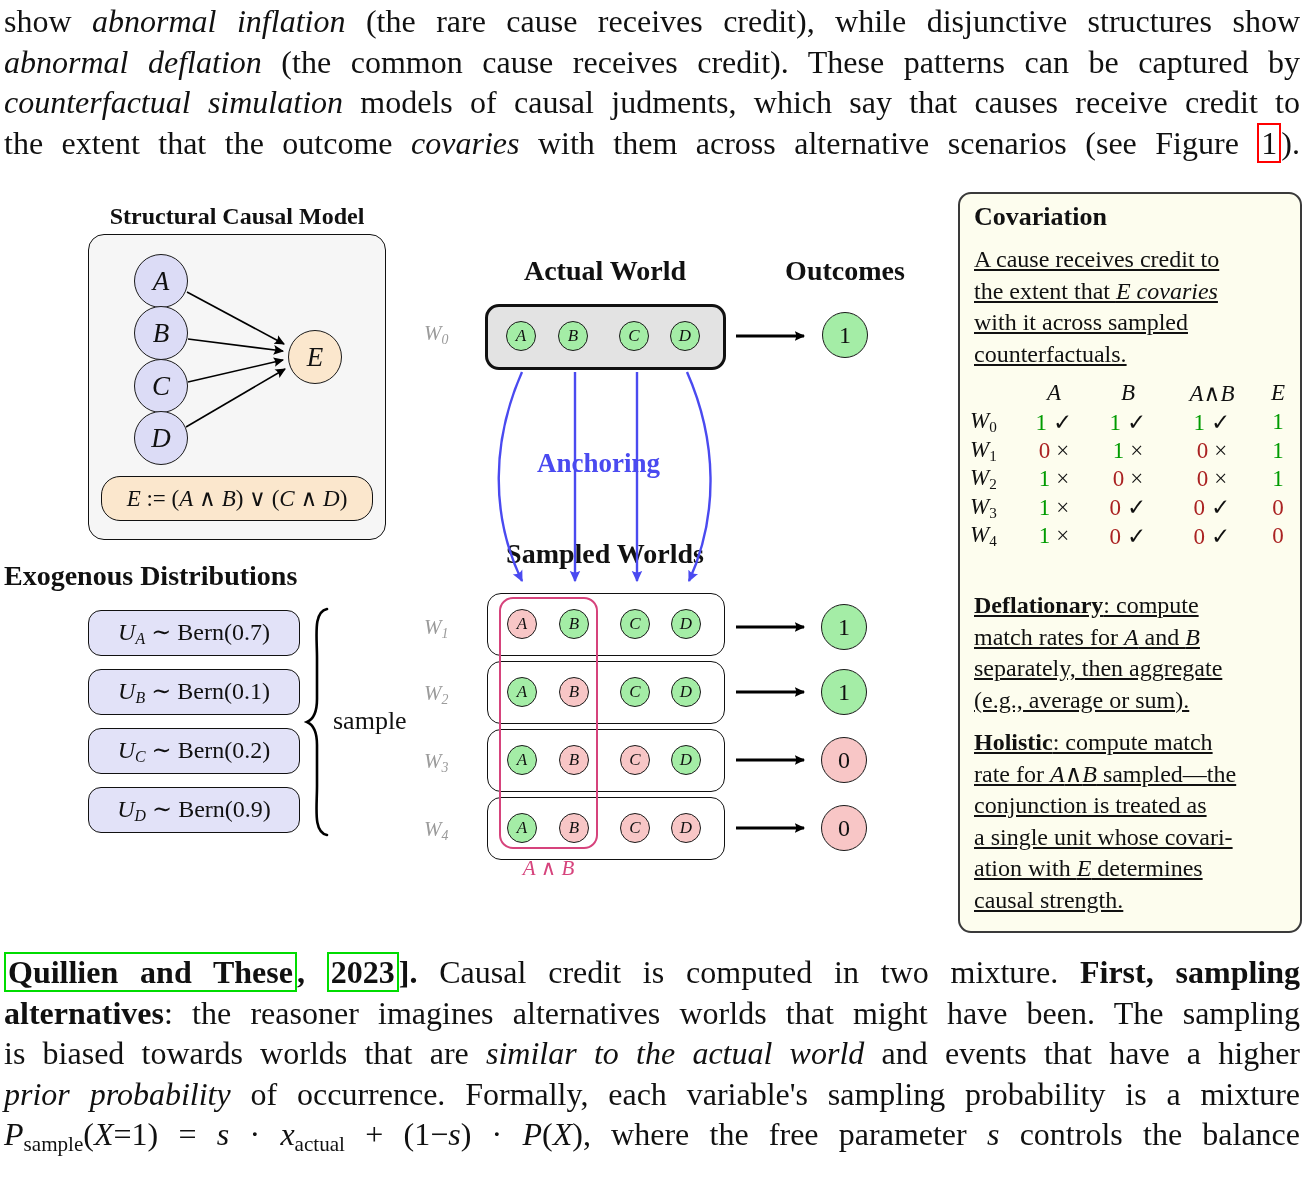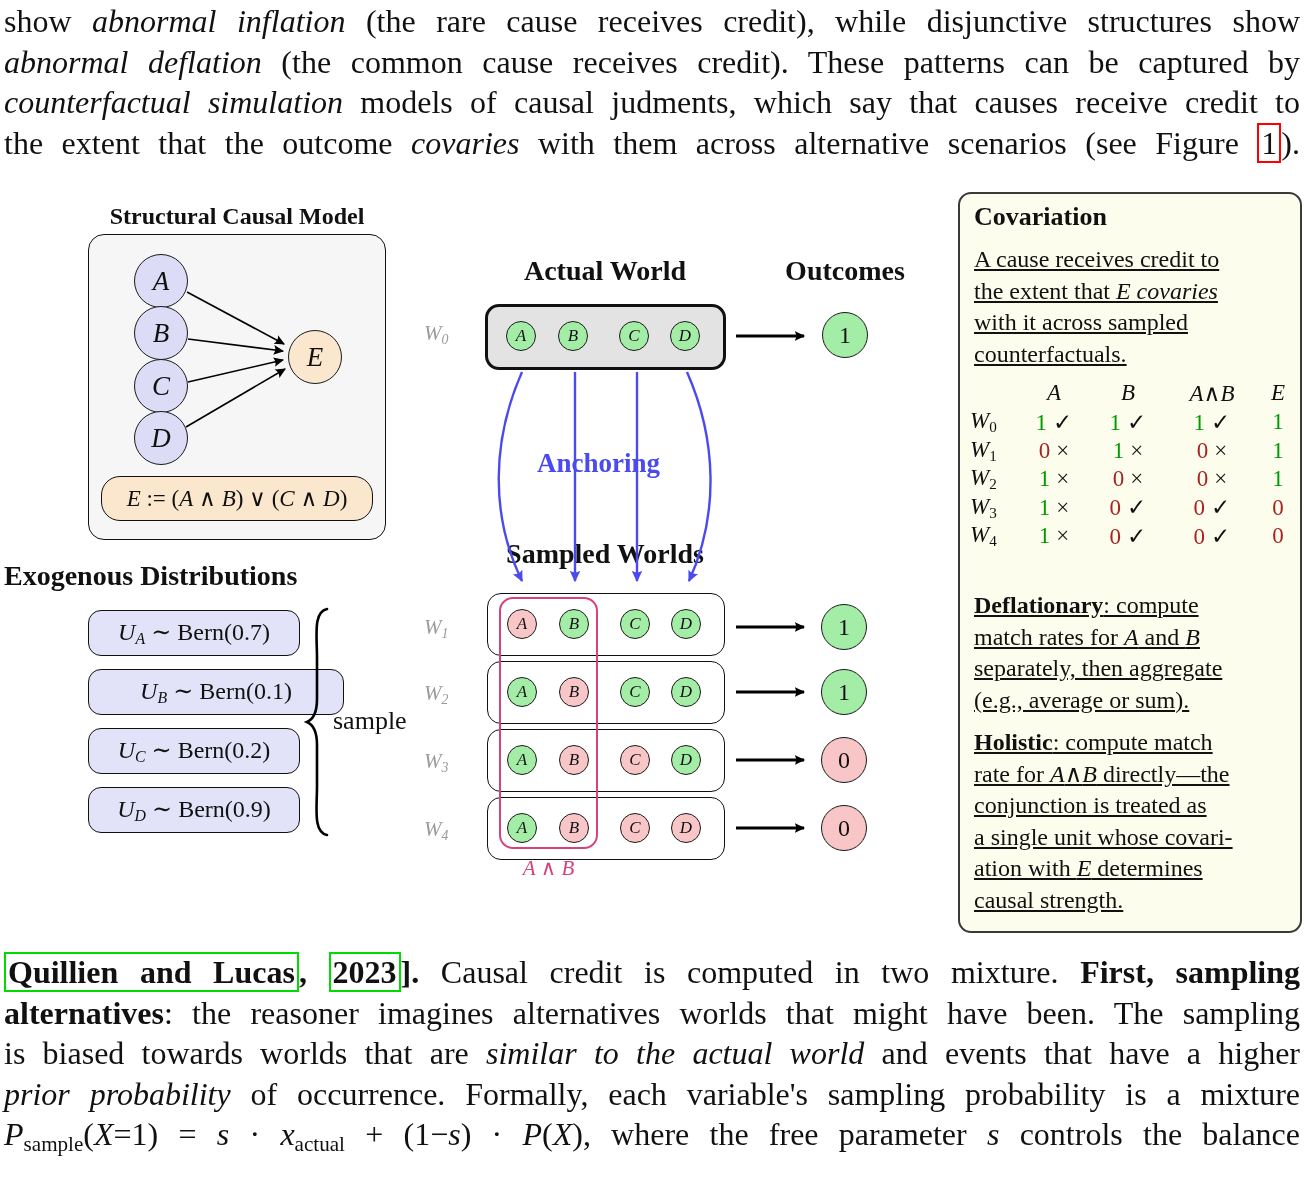--- a/index.html
+++ b/index.html
@@ -122,21 +122,21 @@
       <span class="nlbl">E</span>
     </div>
   <div class="round-box eq-box" style="left:101px;top:476px;width:272px;height:45px;border-radius:19px;">
     <span><span class="seg-i">E</span><span> := (</span><span class="seg-i">A</span><span> ∧ </span><span class="seg-i">B</span><span>) ∨ (</span><span class="seg-i">C</span><span> ∧ </span><span class="seg-i">D</span><span>)</span></span>
   </div>
 
   <div class="hd-bold" style="left:4px;top:560px;width:372px;font-size:28px;text-align:left;">Exogenous Distributions</div>
   <div class="round-box bern-box" style="left:88px;top:610px;width:212px;height:46px;">
       <span><span class="seg-i">U</span><span class="seg-i seg-sub">A</span><span> ∼ Bern(0.7)</span></span>
     </div>
-  <div class="round-box bern-box" style="left:88px;top:669px;width:256px;height:46px;">
+  <div class="round-box bern-box" style="left:88px;top:669px;width:212px;height:46px;">
       <span><span class="seg-i">U</span><span class="seg-i seg-sub">B</span><span> ∼ Bern(0.1)</span></span>
     </div>
   <div class="round-box bern-box" style="left:88px;top:728px;width:212px;height:46px;">
       <span><span class="seg-i">U</span><span class="seg-i seg-sub">C</span><span> ∼ Bern(0.2)</span></span>
     </div>
   <div class="round-box bern-box" style="left:88px;top:787px;width:212px;height:46px;">
       <span><span class="seg-i">U</span><span class="seg-i seg-sub">D</span><span> ∼ Bern(0.9)</span></span>
     </div>
   <div class="sample-lbl" style="left:333px;top:706px;">sample</div>
 
@@ -298,28 +298,28 @@
   </div>
 
   <div class="cov-text" style="left:974px;top:590px;">
     <div><span class="seg-b">Deflationary</span><span>: compute</span></div>
     <div><span>match rates for </span><span class="seg-i">A</span><span> and </span><span class="seg-i">B</span></div>
     <div><span>separately, then aggregate</span></div>
     <div><span>(e.g., average or sum).</span></div>
   </div>
   <div class="cov-text" style="left:974px;top:727px;">
     <div><span class="seg-b">Holistic</span><span>: compute match</span></div>
-    <div><span>rate for </span><span class="seg-i">A</span><span>∧</span><span class="seg-i">B</span><span> directly—the</span></div>
+    <div><span>rate for </span><span class="seg-i">A</span><span>∧</span><span class="seg-i">B</span><span> sampled—the</span></div>
     <div><span>conjunction is treated as</span></div>
     <div><span>a single unit whose covari-</span></div>
     <div><span>ation with </span><span class="seg-i">E</span><span> determines</span></div>
     <div><span>causal strength.</span></div>
   </div>
 
   <div class="para" style="top:952px;">
-    <div class="tline"><span class="seg-b seg-gbox">Quillien and Lucas</span><span class="seg-b">, </span><span class="seg-b seg-gbox">2023</span><span class="seg-b">].</span><span> Causal credit is computed in two mixture. </span><span class="seg-b">First, sampling</span></div>
+    <div class="tline"><span class="seg-b seg-gbox">Quillien and These</span><span class="seg-b">, </span><span class="seg-b seg-gbox">2023</span><span class="seg-b">].</span><span> Causal credit is computed in two mixture. </span><span class="seg-b">First, sampling</span></div>
     <div class="tline"><span class="seg-b">alternatives</span><span>: the reasoner imagines alternatives worlds that might have been. The sampling</span></div>
     <div class="tline"><span>is biased towards worlds that are </span><span class="seg-i">similar to the actual world</span><span> and events that have a higher</span></div>
     <div class="tline"><span class="seg-i">prior probability</span><span> of occurrence. Formally, each variable's sampling probability is a mixture</span></div>
     <div class="tline"><span class="seg-i">P</span><span class="seg-sub">sample</span><span>(</span><span class="seg-i">X</span><span>=1) = </span><span class="seg-i">s</span><span> · </span><span class="seg-i">x</span><span class="seg-sub">actual</span><span> + (1−</span><span class="seg-i">s</span><span>) · </span><span class="seg-i">P</span><span>(</span><span class="seg-i">X</span><span>), where the free parameter </span><span class="seg-i">s</span><span> controls the balance</span></div>
   </div>
 
 </div>
 
 </body></html>

